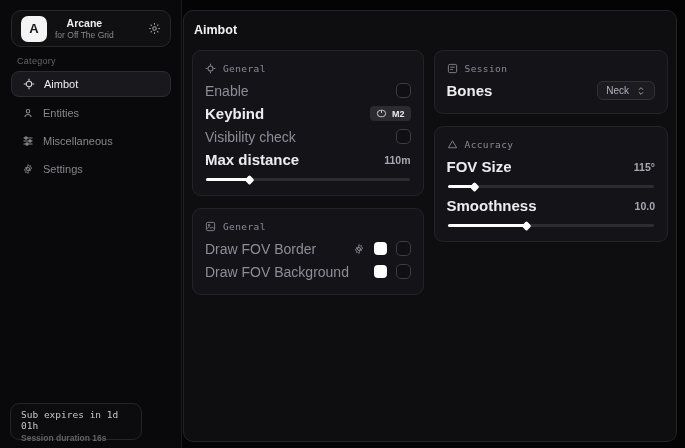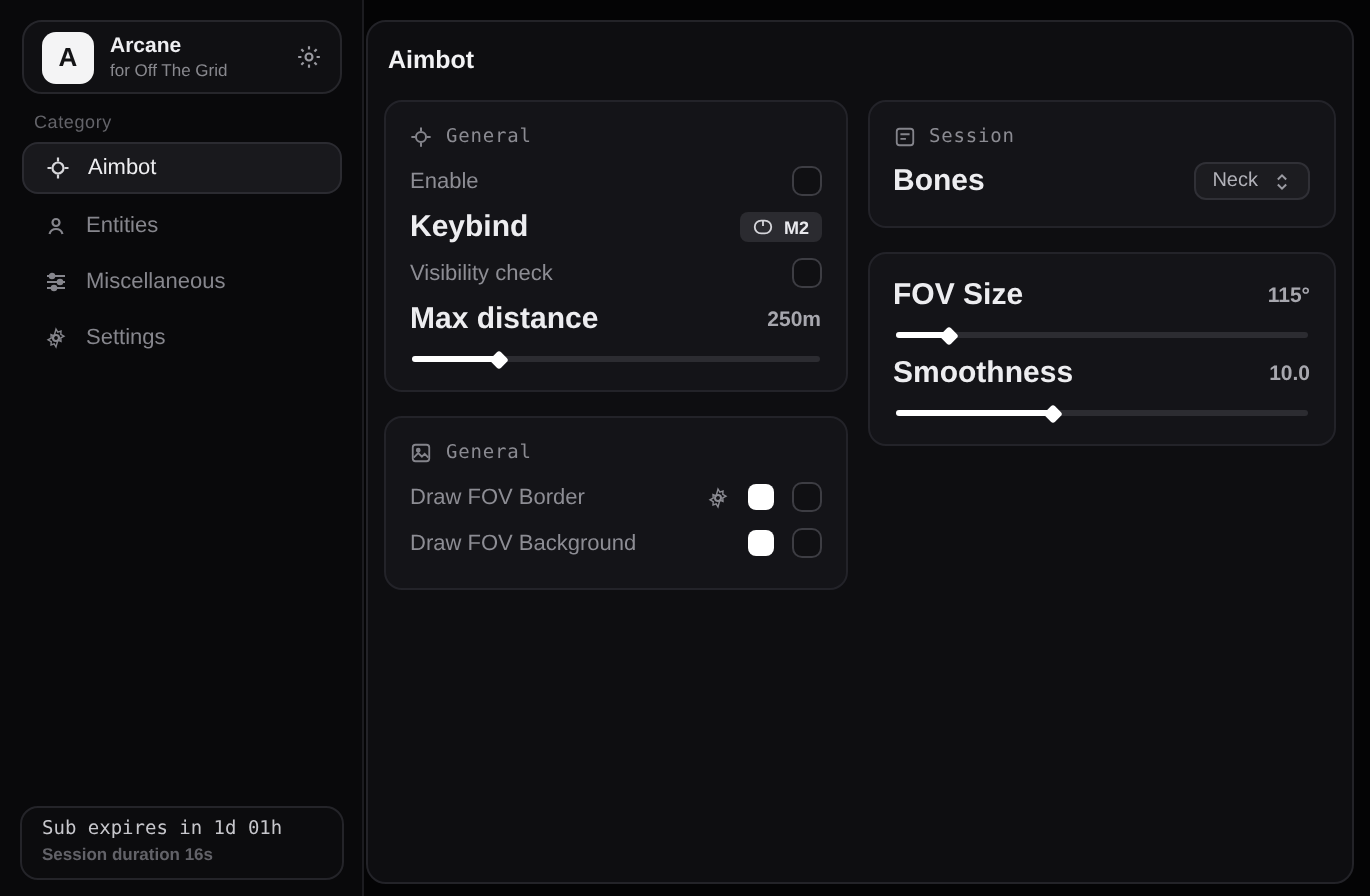--- a/index.html
+++ b/index.html
@@ -9,36 +9,36 @@
 
   
   .sidebar { position:absolute; left:0; top:0; width:182px; height:448px;
              background:#09090b; border-right:1px solid #1c1c20; }
   .header-card { position:absolute; left:11px; top:10px; width:160px; height:37px;
                  background:#101013; border:1px solid #26262b; border-radius:10px;
                  display:flex; align-items:center; gap:8px; padding:0 9px; }
   .logo { width:26px; height:26px; background:#f4f4f5; border-radius:7px;
           display:flex; align-items:center; justify-content:center;
           color:#141416; font-weight:700; font-size:13px; flex:none; }
-  .app-text { display:flex; flex-direction:column; line-height:1.25; }
+  .app-text { display:flex; flex-direction:column; line-height:1.25;align-items:center; }
   .app-name { font-size:10.5px; font-weight:700; color:#eeeef1; }
   .app-sub  { font-size:8.5px; color:#88888e; }
   .header-gear { margin-left:auto; color:#9a9aa1; display:flex; }
 
   .category { position:absolute; left:17px; top:56px; font-size:9px; color:#636369;
               letter-spacing:0.3px; }
 
   .nav-item { position:absolute; left:11px; width:160px; height:26px;
               display:flex; align-items:center; gap:9px; padding:0 11px;
               font-size:11px; color:#86868d; border-radius:8px; cursor:pointer; }
   .nav-item .nicon { display:flex; color:#86868d; }
   .nav-item.active { background:#19191d; border:1px solid #2b2b31; color:#ededf0; }
   .nav-item.active .nicon { color:#d6d6da; }
 
-  .footer-card { position:absolute; left:10px; top:403px; width:162px; height:37px;
+  .footer-card { position:absolute; left:10px; top:403px; width:132px; height:37px;
                  background:#0c0c0e; border:1px solid #242429; border-radius:9px;
                  padding:5px 10px; display:flex; flex-direction:column; gap:2px; }
   .footer-line1 { font-family:"DejaVu Sans Mono", monospace; font-size:9.5px; color:#c7c7cc; }
   .footer-line2 { font-size:8.5px; color:#626268; font-weight:600; }
 
   
   .main { position:absolute; left:183px; top:10px; width:494px; height:432px;
           background:#0e0e11; border:1px solid #232328; border-radius:10px;
           padding:10px 8px; }
   .main-title { font-size:12.5px; font-weight:700; color:#f2f2f4; margin:2px 0 0 2px; }
@@ -48,21 +48,21 @@
   .col-r { width:236px; display:flex; flex-direction:column; gap:12px; }
 
   .card { background:#141418; border:1px solid #232329; border-radius:9px;
           padding:9px 12px 11px 12px; }
   .card-header { display:flex; align-items:center; gap:7px;
                  font-family:"DejaVu Sans Mono", monospace; font-size:9.5px;
                  color:#8b8b92; letter-spacing:0.4px; margin:3px 0 5px 0; }
   .card-header .hicon { display:flex; color:#84848b; }
 
   .row { display:flex; align-items:center; justify-content:space-between; min-height:23px; }
-  .lbl-muted  { font-size:11px; color:#8d8d94; }
+  .lbl-muted  { font-size:14px; color:#8d8d94; }
   .lbl-strong { font-size:15px; color:#ededf0; font-weight:600; }
   .val { font-size:10.5px; color:#a7a7ae; font-weight:600; }
 
   .checkbox { width:15px; height:15px; border:1.5px solid #3d3d43; border-radius:5px;
               background:#101013; cursor:pointer; flex:none; }
   .swatch { width:13px; height:13px; border-radius:4px; cursor:pointer; flex:none; }
   .row-controls { display:flex; align-items:center; gap:9px; }
   .row-gear { color:#8c8c93; display:flex; cursor:pointer; }
 
   .kbd-badge { display:flex; align-items:center; gap:5px; background:#2b2b30;
@@ -191,21 +191,21 @@
             </span>
           </div>
 
           <div class="row">
             <span class="lbl-muted">Visibility check</span>
             <span class="checkbox"></span>
           </div>
 
           <div class="row">
             <span class="lbl-strong">Max distance</span>
-            <span class="val">250m</span>
+            <span class="val">110m</span>
           </div>
           <div class="slider">
             <div class="slider-fill" style="width: 21%;">
               <div class="slider-thumb"></div>
             </div>
           </div>
         </div>
 
         <div class="card">
           <div class="card-header">
@@ -263,20 +263,28 @@
               <span class="sicon">
                 <svg width="10" height="10" viewBox="0 0 24 24" fill="none" stroke="currentColor" stroke-width="2.4">
                   <path d="M7 9l5-5 5 5M7 15l5 5 5-5"></path>
                 </svg>
               </span>
             </span>
           </div>
         </div>
 
         <div class="card">
+          <div class="card-header">
+            <span class="hicon">
+              <svg width="11" height="11" viewBox="0 0 24 24" fill="none" stroke="currentColor" stroke-width="2">
+                <path d="M12 4L21 19H3z" stroke-linejoin="round"></path>
+              </svg>
+            </span>
+            <span>Accuracy</span>
+          </div>
 
           <div class="row">
             <span class="lbl-strong">FOV Size</span>
             <span class="val">115°</span>
           </div>
           <div class="slider">
             <div class="slider-fill" style="width: 13%;">
               <div class="slider-thumb"></div>
             </div>
           </div>

